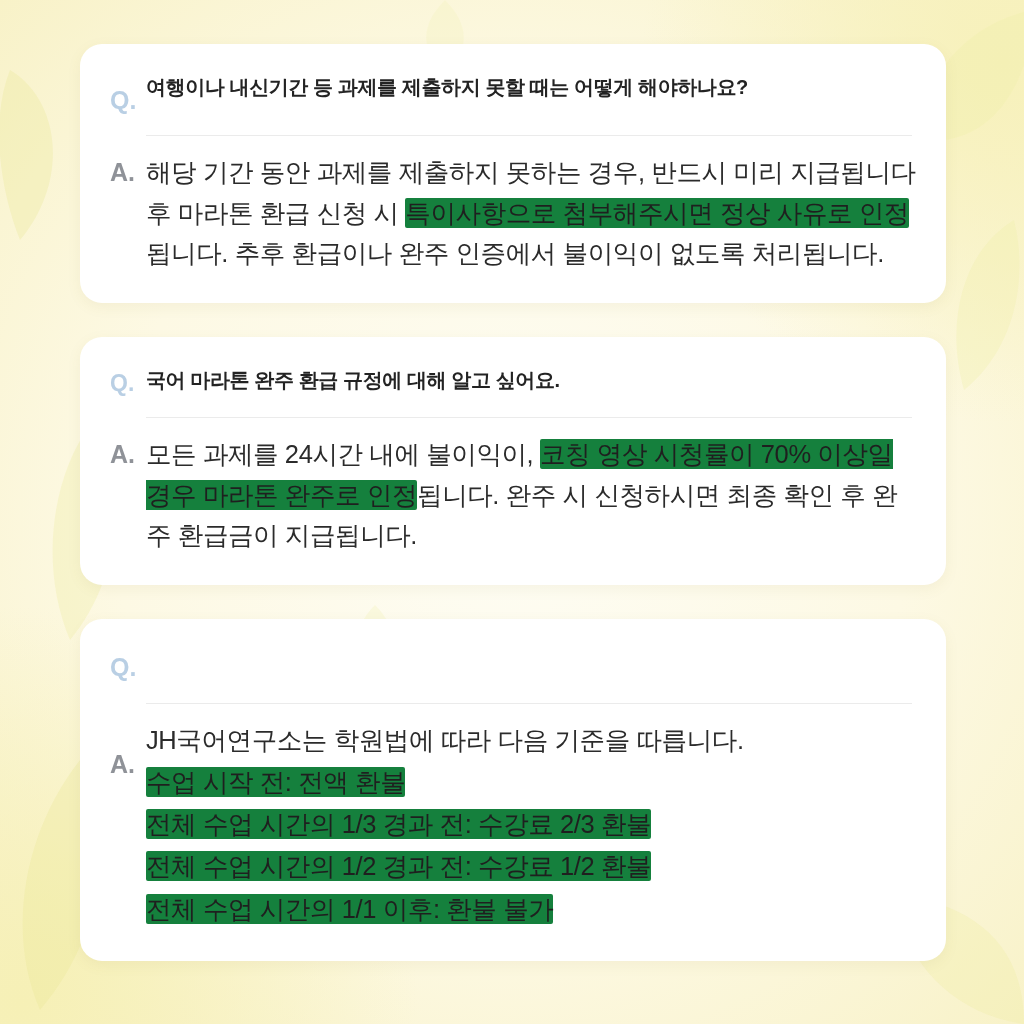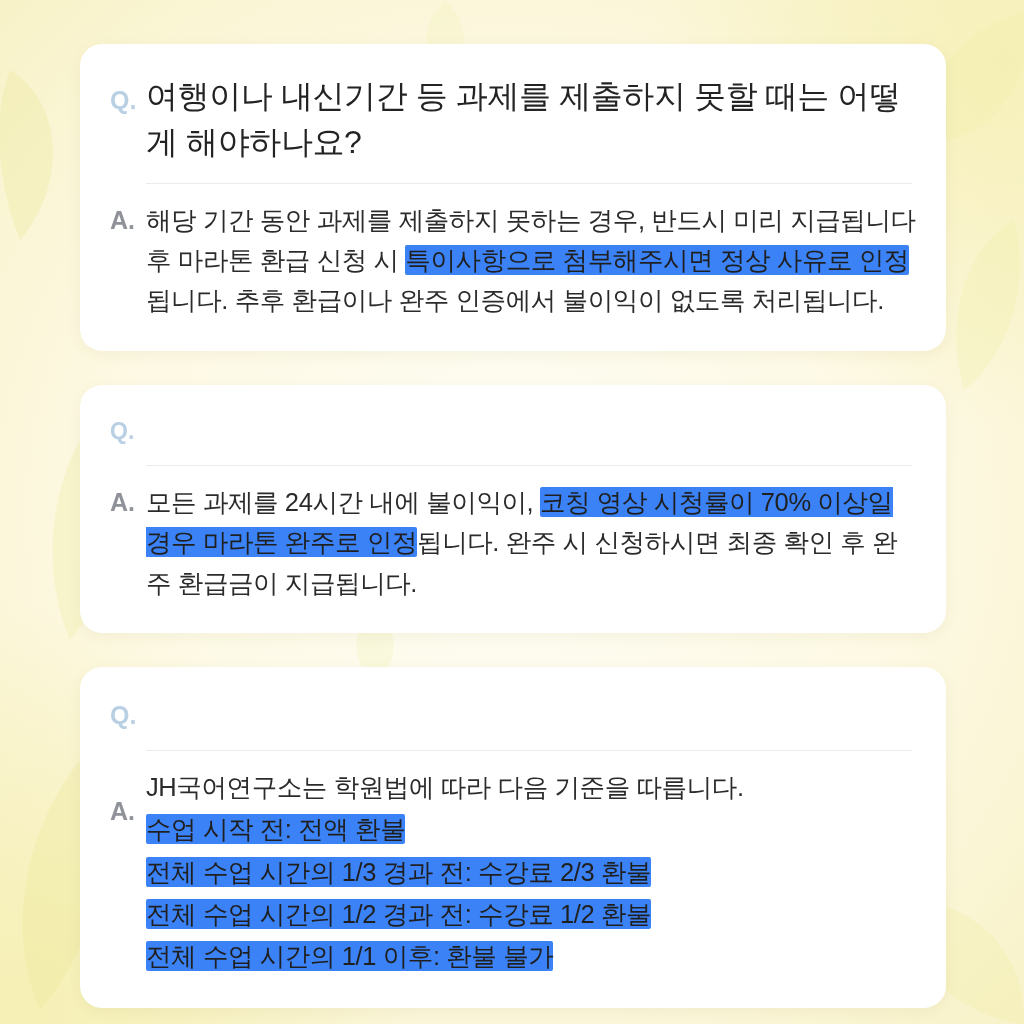--- a/index.html
+++ b/index.html
@@ -58,43 +58,43 @@
     width: 36px;
     font-size: 25px;
     font-weight: bold;
     line-height: 1.45;
     padding-top: 2px;
   }
   .marker.q { color: #b9cfe4; }
   .marker.a { color: #8f9298; }
 
   .q-text {
-    font-size: 32px;
-    font-weight: normal;
+    font-size: 20px;
+    font-weight: bold;
     color: #232323;
     line-height: 1.45;
     letter-spacing: -0.4px;
     padding-top: 1px;
   }
 
   .a-text {
     font-size: 25.5px;
     color: #2b2b2b;
     line-height: 1.58;
     letter-spacing: -0.4px;
   }
 
   .divider {
     border: none;
     border-top: 1px solid #ebebeb;
     margin: 17px 4px 16px 36px;
   }
 
   mark {
-    background: #3b82f6;
+    background: #15803d;
     color: #1f1f1f;
     padding: 1px 0;
     border-radius: 2px;
   }
 
   .lines span {
     display: inline-block;
     text-align: center;
   }
   .line {
@@ -148,20 +148,21 @@
         <div class="marker a">A.</div>
         <div class="a-text">
           <span>해당 기간 동안 과제를 제출하지 못하는 경우, 반드시 미리 지급됩니다 후 마라톤 환급 신청 시 </span><mark>특이사항으로 첨부해주시면 정상 사유로 인정</mark><span>됩니다. 추후 환급이나 완주 인증에서 불이익이 없도록 처리됩니다.</span>
         </div>
       </div>
     </div>
 
     <div class="card card-2">
       <div class="qa-row q-row">
         <div class="marker q">Q.</div>
+        <div class="q-text">국어 마라톤 완주 환급 규정에 대해 알고 싶어요.</div>
       </div>
       <hr class="divider">
       <div class="qa-row a-row">
         <div class="marker a">A.</div>
         <div class="a-text">
           <span>모든 과제를 24시간 내에 불이익이, </span><mark>코칭 영상 시청률이 70% 이상일 경우 마라톤 완주로 인정</mark><span>됩니다. 완주 시 신청하시면 최종 확인 후 완주 환급금이 지급됩니다.</span>
         </div>
       </div>
     </div>
 

